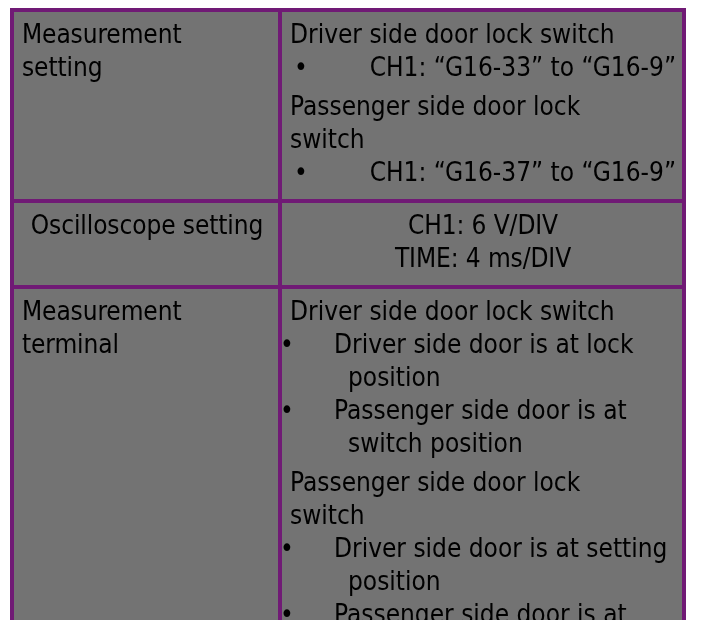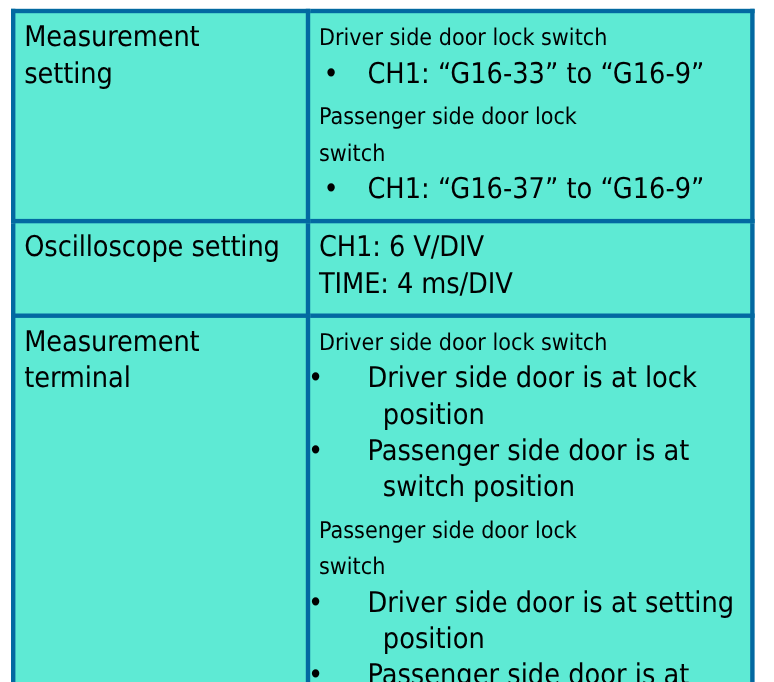--- a/index.html
+++ b/index.html
@@ -20,46 +20,46 @@
     position: absolute;
     left: 10px;
     top: 8px;
     width: 672px;
     border-collapse: collapse;
     table-layout: fixed;
     background: #ffffff;
   }
 
   .spec-table td {
-    border: 4px solid #0369a1;
+    border: 4px solid #701a75;
     vertical-align: top;
     padding: 0;
-    background: #5eead4;
+    background: #737373;
   }
 
   .col-label { width: 268px; }
   .col-value { width: 404px; }
 
   .cell-inner {
     padding: 6px 6px 10px 8px;
   }
 
   .row-terminal .cell-inner { min-height: 158px; }
-  .row-setting  .cell-inner { min-height: 62px; }
+  .row-setting  .cell-inner { min-height: 62px; text-align: center; }
   .row-condition .cell-inner { min-height: 330px; }
 
   .line {
     font-size: 26px;
     line-height: 33px;
     white-space: nowrap;
     letter-spacing: -0.1px;
   }
 
   .group-label {
-    font-size: 21px;
+    font-size: 26px;
     line-height: 33px;
   }
 
   .group-gap {
     margin-top: 6px;
   }
 
   
   .bullet-item {
     position: relative;
@@ -81,21 +81,21 @@
     display: block;
     text-indent: 0;
   }
 
   
   .bullet-item.hang {
     padding-left: 58px;
     text-indent: -14px;
   }
 
-  .nowrap { white-space: nowrap; }
+  .nowrap { white-space: nowrap; text-align: right; }
 </style>
 </head>
 <body>
 
 <table class="spec-table">
   <colgroup>
     <col class="col-label">
     <col class="col-value">
   </colgroup>
   <tbody>

